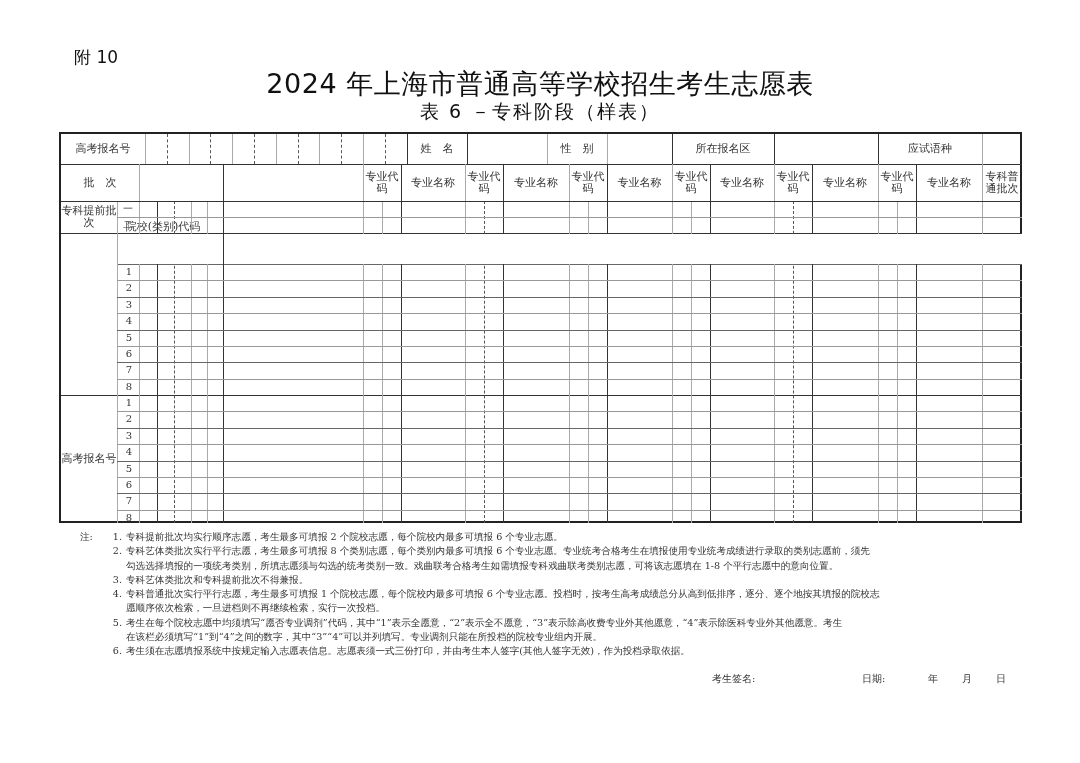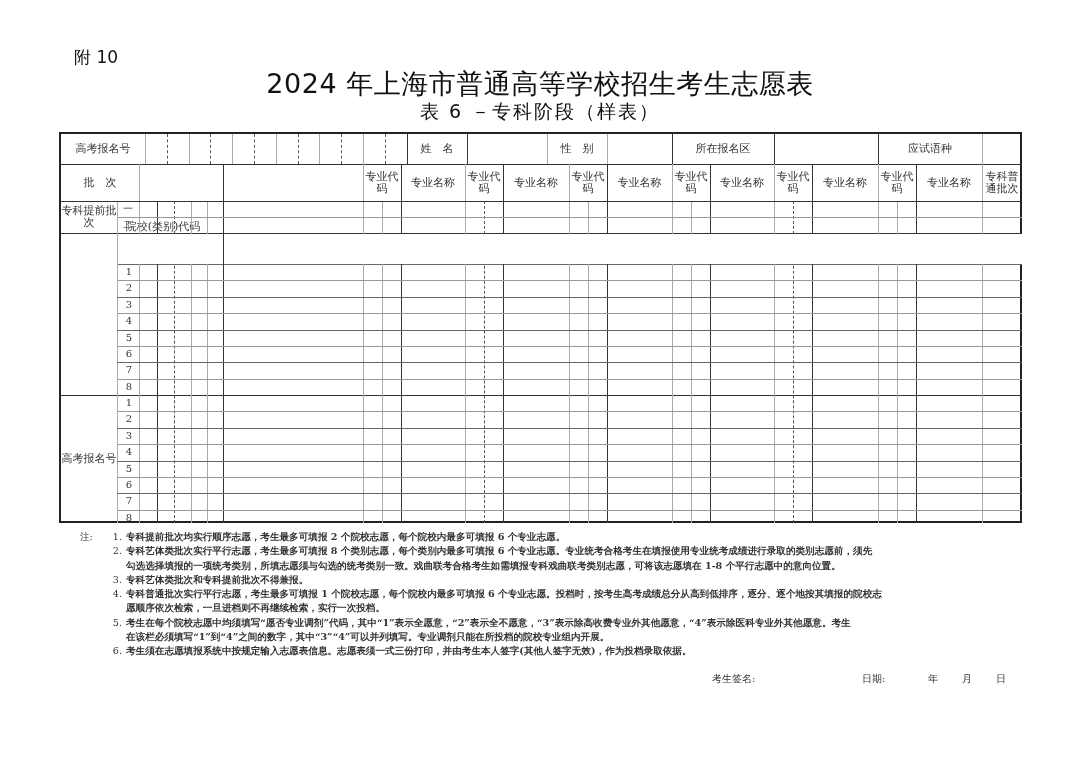--- a/index.html
+++ b/index.html
@@ -14,21 +14,21 @@
   .hl.mid{border-top:1.5px solid #666;}
   .vl{position:absolute;width:0;border-left:1px solid #aaa;}
   .vl.dark{border-left:1.5px solid #333;}
   .vl.dash{border-left:1px dashed #555;}
   .cell{position:absolute;display:flex;align-items:center;justify-content:center;text-align:center;font-size:11px;color:#333;line-height:12px;}
   .num{position:absolute;font-size:10px;color:#333;text-align:center;width:14px;}
   .notes{position:absolute;left:80px;top:530px;width:940px;font-size:9.6px;color:#333;line-height:14.3px;}
   .notes .row{display:flex;}
   .notes .lab{width:20px;flex:none;}
   .notes .n{width:22px;flex:none;text-align:right;padding-right:4px;}
-  .notes .t{flex:1;font-weight:bold;}
+  .notes .t{flex:1;}
   .sig{position:absolute;top:672px;font-size:10px;color:#333;}
 </style>
 </head>
 <body>
 
 <div class="attach">附 10</div>
 <div class="title1">2024 年上海市普通高等学校招生考生志愿表</div>
 <div class="title2">表 6 －专科阶段（样表）</div>
 
 <div class="frame">

